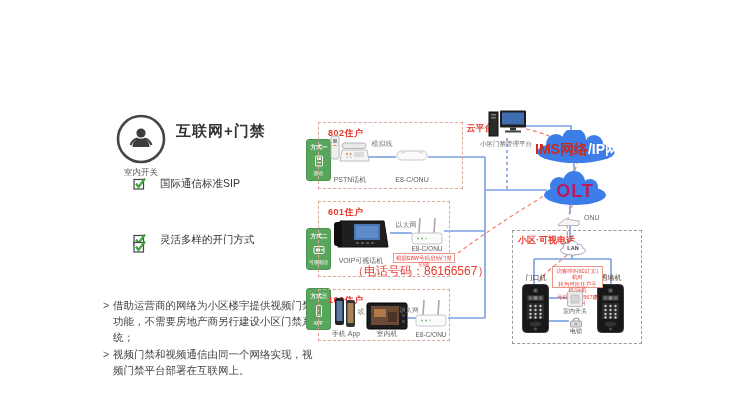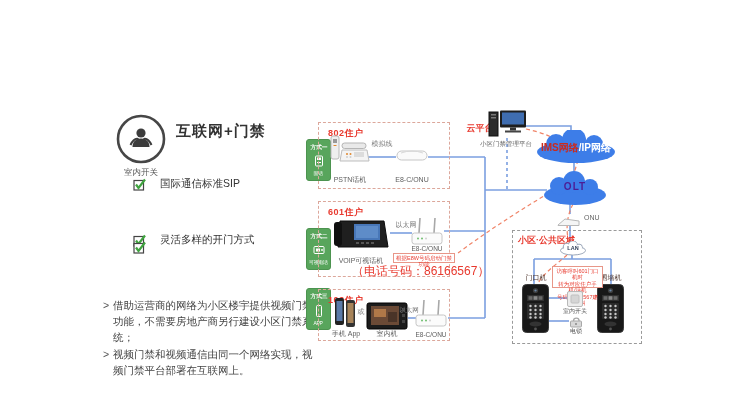--- a/index.html
+++ b/index.html
@@ -7,21 +7,21 @@
           font-family:"Liberation Sans","DejaVu Sans",sans-serif;}
   .abs{position:absolute;}
   .lbl{position:absolute;color:#5d5d5d;font-size:7px;line-height:1.1;text-align:center;white-space:nowrap;}
   .red{color:#e8392e;}
   .box-res{position:absolute;border:1px dashed #dca79b;background:transparent;}
   .res-title{position:absolute;left:9px;top:4px;font-size:9px;font-weight:bold;color:#e8392e;letter-spacing:.5px;}
   .tag{position:absolute;width:25px;height:42px;background:#58a55c;border:1px solid #4c934f;border-radius:3px;
        display:flex;flex-direction:column;align-items:center;justify-content:space-between;padding:3px 0;box-sizing:border-box;}
   .tag .t1{font-size:6px;color:#fff;font-weight:bold;transform:scale(.95);white-space:nowrap;}
   .tag .t2{font-size:5.5px;color:#fff;transform:scale(.9);white-space:nowrap;letter-spacing:-.3px;}
-  .feature-row{position:absolute;left:133px;display:flex;align-items:flex-end;height:14px;}
+  .feature-row{position:absolute;left:133px;display:flex;align-items:flex-start;height:14px;}
   .feature-row .txt{margin-left:14px;font-size:10.5px;color:#333;white-space:nowrap;}
   .bullets{position:absolute;left:103px;top:297px;width:216px;font-size:10.5px;color:#444;line-height:16px;}
   .bullet{position:relative;padding-left:10px;margin-bottom:1px;}
   .bullet .mk{position:absolute;left:0;top:0;color:#555;}
   .note-box{position:absolute;border:1px solid #e89688;background:#fff;color:#e8392e;
             font-size:5.5px;line-height:6.4px;text-align:center;padding:1px 2px;box-sizing:border-box;}
   .cloud-text{position:absolute;text-align:center;white-space:nowrap;}
 </style>
 </head>
 <body>
@@ -121,21 +121,21 @@
   </div>
   <div class="tag" style="left:306px;top:288px">
     <span class="t1">方式三</span>
     <svg width="12" height="12" viewBox="0 0 12 12">
         <rect x="3.5" y="0.5" width="5" height="11" rx="1" fill="none" stroke="#fff" stroke-width="1"></rect>
         <circle cx="6" cy="9.8" r="0.6" fill="#fff"></circle>
       </svg>
     <span class="t2">APP</span>
   </div>
 
-  <div class="box-res" style="left:318px;top:122px;width:130px;height:65px;">
+  <div class="box-res" style="left:318px;top:122px;width:130px;height:65px;padding-left:13px;">
     <div class="res-title">802住户</div>
   </div>
   <div class="abs" style="left:328px;top:133px">
     <svg width="42" height="38" viewBox="0 0 42 38">
       <rect x="3" y="3" width="8" height="23" rx="2" fill="#efefef" stroke="#b8b8b8"></rect>
       <rect x="5" y="6" width="4" height="4" fill="#9a9a9a"></rect>
       <rect x="5.5" y="12" width="3" height="1" fill="#e0882f"></rect>
       <rect x="14" y="10" width="24" height="5.5" rx="2.6" fill="#e9e9e9" stroke="#b5b5b5"></rect>
       <path d="M14,17 h25 l2,11 h-29 z" fill="#f4f4f4" stroke="#bdbdbd"></path>
       <rect x="26" y="19" width="10" height="5" fill="#dcdcdc"></rect>
@@ -241,45 +241,45 @@
   <div class="abs" style="left:535px;top:130px">
     <svg width="82" height="34" viewBox="0 0 82 34">
       <g fill="#3d7de8">
         <ellipse cx="41" cy="22" rx="39" ry="11"></ellipse>
         <circle cx="21" cy="14" r="10"></circle>
           <circle cx="39" cy="10" r="12"></circle>
           <circle cx="59" cy="14" r="9"></circle>
       </g>
     </svg>
   </div>
-  <div class="cloud-text" style="left:535px;top:141px;width:82px;font-size:10px;font-weight:bold;">
+  <div class="cloud-text" style="left:535px;top:141px;width:82px;font-size:14px;font-weight:bold;">
     <span style="color:#c92a1e;">IMS网络</span><span style="color:#fff;">/IP网络</span>
   </div>
 
   <div class="abs" style="left:542px;top:171px">
     <svg width="66" height="36" viewBox="0 0 66 36">
       <g fill="#3d7de8">
         <ellipse cx="33" cy="24" rx="31" ry="10"></ellipse>
         <circle cx="17" cy="15" r="9"></circle>
           <circle cx="32" cy="11" r="11"></circle>
           <circle cx="48" cy="16" r="8"></circle>
       </g>
     </svg>
   </div>
-  <div class="cloud-text" style="left:542px;top:181px;width:66px;font-size:10px;font-weight:bold;color:#4c1d95;letter-spacing:1px;">OLT</div>
+  <div class="cloud-text" style="left:542px;top:181px;width:66px;font-size:18px;font-weight:bold;color:#be185d;letter-spacing:1px;">OLT</div>
 
   <div class="abs" style="left:557px;top:213px">
     <svg width="24" height="10" viewBox="0 0 24 10">
       <path d="M1,8 L8,2 L22,4 L22,8.5 L1,8.5 z" fill="#f5f5f5" stroke="#b8b8b8"></path>
     </svg>
   </div>
   <div class="lbl" style="left:584px;top:214px;width:24px;font-size:7px;color:#666;text-align:left;">ONU</div>
 
   <div class="abs" style="left:512px;top:230px;width:128px;height:112px;border:1px dashed #9a9a9a;"></div>
-  <div class="abs" style="left:518px;top:234px;font-size:9px;font-weight:bold;color:#e8392e;">小区·公共区域</div>
+  <div class="abs" style="left:518px;top:234px;font-size:9px;font-weight:bold;color:#e8392e;">小区·可视电话</div>
 
   <div class="abs" style="left:559px;top:241px">
     <svg width="28" height="15" viewBox="0 0 28 15">
       <g fill="#fff" stroke="#9aa6b8" stroke-width="1">
         <ellipse cx="14" cy="9.5" rx="12.5" ry="4.5"></ellipse>
         <circle cx="8" cy="6" r="3.8"></circle>
           <circle cx="14" cy="4.5" r="4.6"></circle>
           <circle cx="20" cy="6.5" r="3.4"></circle>
       </g>
       <g fill="#fff">

